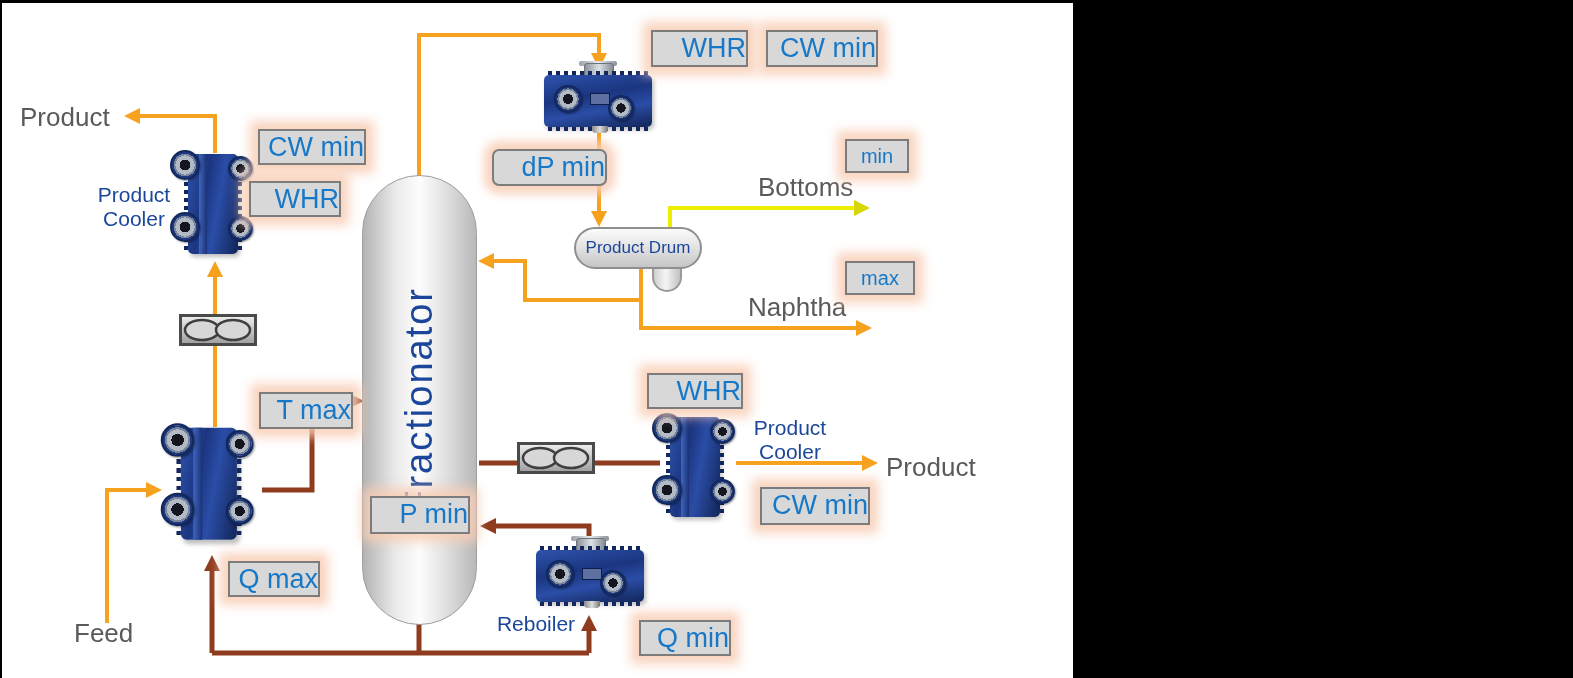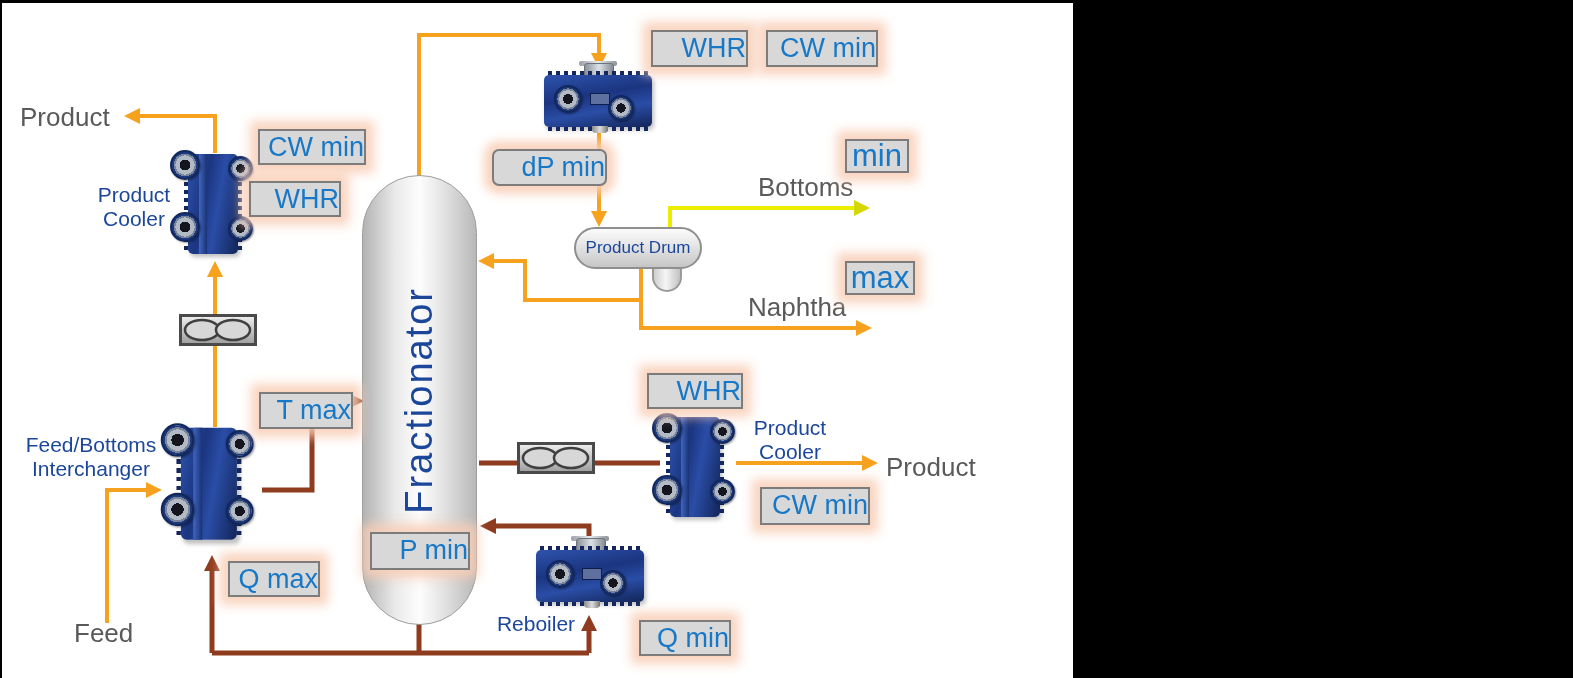--- a/index.html
+++ b/index.html
@@ -9,21 +9,21 @@
          border-top:3px solid #000;border-left:2px solid #000;box-sizing:border-box;}
 
   
   .pipes{position:absolute;left:0;top:0;}
 
   
   .badge{position:absolute;background:#d8d8d8;border:2px solid #7c7c7c;color:#1778c8;
          text-align:center;box-sizing:border-box;
          box-shadow:0 0 10px 8px rgba(248,205,180,0.85);}
   .badge.b27{font-size:27px;line-height:32px;text-align:right;}
-  .badge.b25{font-size:31px;line-height:30px;}
+  .badge.b25{font-size:20px;line-height:30px;}
 
   
   .eqlabel{position:absolute;color:#1b4699;font-size:21px;line-height:24px;text-align:center;}
   .streamlabel{position:absolute;color:#5a5a5a;font-size:26px;line-height:28px;}
 
   
   .column{position:absolute;left:360px;top:172px;width:115px;height:450px;border-radius:58px;
           border:1px solid #9e9e9e;box-sizing:border-box;
           background:linear-gradient(90deg,#b3b3b3 0%,#e9e9e9 28%,#fdfdfd 50%,#e2e2e2 72%,#b8b8b8 100%);
           display:flex;align-items:center;justify-content:center;}
@@ -201,24 +201,20 @@
       <rect x="1.5" y="1.5" width="75" height="29" fill="url(#fang)" stroke="#4a4a4a" stroke-width="3"></rect>
       <ellipse cx="23" cy="16" rx="17" ry="10" fill="#d7d7d7" stroke="#3f3f3f" stroke-width="2.5"></ellipse>
       <ellipse cx="54" cy="16" rx="17" ry="10" fill="#d7d7d7" stroke="#3f3f3f" stroke-width="2.5"></ellipse>
     </svg>
 
     <div class="eqlabel" style="left:84px;top:180px;width:96px;">
       <div>Product</div>
       <div>Cooler</div>
     </div>
 
-    <div class="eqlabel" style="left:16px;top:430px;width:146px;font-size:21px;">
-      <div>Feed/Bottoms</div>
-      <div>Interchanger</div>
-    </div>
 
 
     <div class="eqlabel" style="left:488px;top:609px;width:92px;">
       <div>Reboiler</div>
     </div>
 
     <div class="eqlabel" style="left:742px;top:413px;width:92px;">
       <div>Product</div>
       <div>Cooler</div>
     </div>
@@ -231,19 +227,19 @@
 
     <div class="badge b27" style="left:256px;top:126px;width:108px;height:36px;">CW min</div>
     <div class="badge b27" style="left:247px;top:178px;width:92px;height:36px;">WHR</div>
     <div class="badge b27" style="left:257px;top:357px;width:94px;height:37px;margin-top:32px;">T max</div>
     <div class="badge b27" style="left:226px;top:558px;width:92px;height:36px;">Q max</div>
     <div class="badge b27" style="left:649px;top:27px;width:97px;height:37px;">WHR</div>
     <div class="badge b27" style="left:764px;top:27px;width:112px;height:37px;">CW min</div>
     <div class="badge b27" style="left:490px;top:146px;width:115px;height:37px;border-radius:7px;">dP min</div>
     <div class="badge b25" style="left:843px;top:136px;width:64px;height:34px;">min</div>
     <div class="badge b25" style="left:843px;top:258px;width:70px;height:34px;">max</div>
-    <div class="badge b27" style="left:368px;top:493px;width:100px;height:38px;margin-top:36px;">P min</div>
+    <div class="badge b27" style="left:368px;top:493px;width:100px;height:38px;">P min</div>
     <div class="badge b27" style="left:637px;top:617px;width:92px;height:36px;">Q min</div>
     <div class="badge b27" style="left:645px;top:370px;width:96px;height:36px;">WHR</div>
     <div class="badge b27" style="left:758px;top:484px;width:110px;height:38px;">CW min</div>
 
   </div>
 </div>
 
 </body></html>

